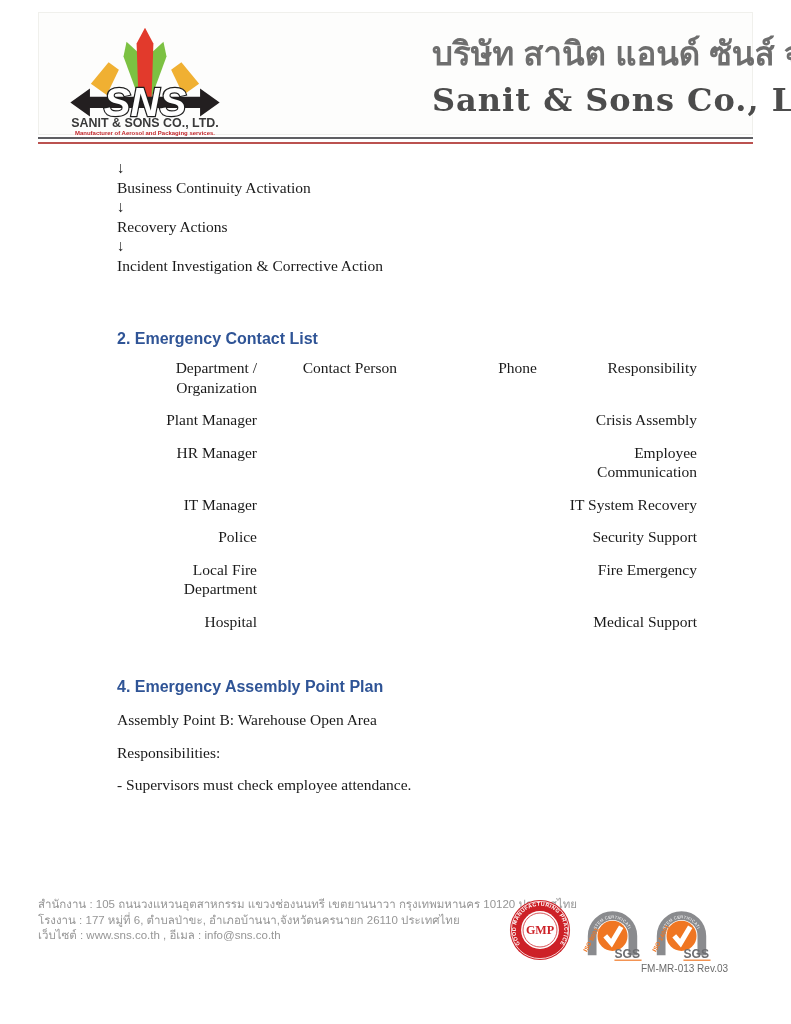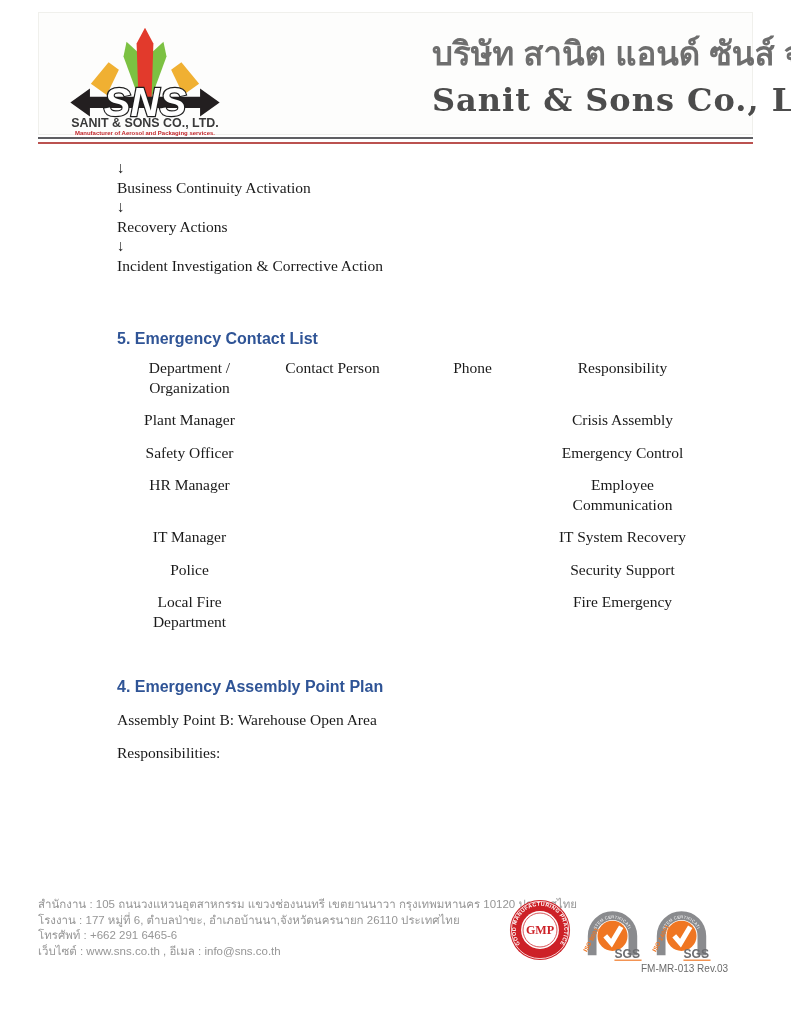--- a/index.html
+++ b/index.html
@@ -57,21 +57,21 @@
   }
   .heading-contact { margin-top: 54px; }
   .heading-assembly { margin-top: 33px; }
 
   table.contact-table { border-collapse: collapse; margin-top: 9px; table-layout: fixed; width: 586px; }
   .contact-table col.c1 { width: 146px; }
   .contact-table col.c2 { width: 140px; }
   .contact-table col.c3 { width: 140px; }
   .contact-table col.c4 { width: 160px; }
   .contact-table th, .contact-table td {
-    font-weight: normal; text-align: center; vertical-align: top;
+    font-weight: normal; text-align: right; vertical-align: top;
     padding: 0 6px 13px 5px; line-height: 19.5px; font-size: 15.5px;
   }
   .para { margin-top: 13px; }
   .para-first { margin-top: 6px; }
 
   
   .footer-address {
     position: absolute; left: 38px; top: 897px;
     font-family: "Liberation Sans", sans-serif;
     font-size: 11.5px; line-height: 15.5px; color: #969696;
@@ -127,21 +127,21 @@
 
     <div class="flow">
       <div class="flow-line">↓</div>
       <div class="flow-line">Business Continuity Activation</div>
       <div class="flow-line">↓</div>
       <div class="flow-line">Recovery Actions</div>
       <div class="flow-line">↓</div>
       <div class="flow-line">Incident Investigation &amp; Corrective Action</div>
     </div>
 
-    <h2 class="section-heading heading-contact">5. Emergency Contact List</h2>
+    <h2 class="section-heading heading-contact">2. Emergency Contact List</h2>
 
     <table class="contact-table">
       <colgroup>
           <col class="c1">
           <col class="c2">
           <col class="c3">
           <col class="c4">
         </colgroup>
       <thead>
         <tr>
@@ -152,26 +152,20 @@
         </tr>
       </thead>
       <tbody>
         <tr>
           <td>Plant Manager</td>
           <td></td>
           <td></td>
           <td>Crisis Assembly</td>
         </tr>
         <tr>
-          <td>Safety Officer</td>
-          <td></td>
-          <td></td>
-          <td>Emergency Control</td>
-        </tr>
-        <tr>
           <td>HR Manager</td>
           <td></td>
           <td></td>
           <td>Employee Communication</td>
         </tr>
         <tr>
           <td>IT Manager</td>
           <td></td>
           <td></td>
           <td>IT System Recovery</td>
@@ -180,35 +174,41 @@
           <td>Police</td>
           <td></td>
           <td></td>
           <td>Security Support</td>
         </tr>
         <tr>
           <td>Local Fire Department</td>
           <td></td>
           <td></td>
           <td>Fire Emergency</td>
+        </tr>
+        <tr>
+          <td>Hospital</td>
+          <td></td>
+          <td></td>
+          <td>Medical Support</td>
         </tr>
       </tbody>
     </table>
 
     <h2 class="section-heading heading-assembly">4. Emergency Assembly Point Plan</h2>
 
     <p class="para">Assembly Point B: Warehouse Open Area</p>
     <p class="para">Responsibilities:</p>
+    <p class="para">- Supervisors must check employee attendance.</p>
   </main>
 
   <footer>
     <div class="footer-address">
       <div>สำนักงาน : 105 ถนนวงแหวนอุตสาหกรรม แขวงช่องนนทรี เขตยานนาวา กรุงเทพมหานคร 10120 ประเทศไทย</div>
       <div>โรงงาน : 177 หมู่ที่ 6, ตำบลป่าขะ, อำเภอบ้านนา,จังหวัดนครนายก 26110 ประเทศไทย</div>
-      <div>โทรศัพท์ : +662 291 6465-6</div>
       <div>เว็บไซต์ : www.sns.co.th , อีเมล : info@sns.co.th</div>
     </div>
 
     <div class="cert cert-gmp">
       <svg width="64" height="64" viewBox="0 0 66 66">
         <defs>
           <path id="gmpRing" d="M33,58 A25,25 0 0 1 33,8 A25,25 0 0 1 33,58"></path>
         </defs>
         <circle cx="33" cy="33" r="31" fill="#CD2127"></circle>
         <circle cx="33" cy="33" r="29.5" fill="none" stroke="#ffffff" stroke-width="0.8"></circle>

